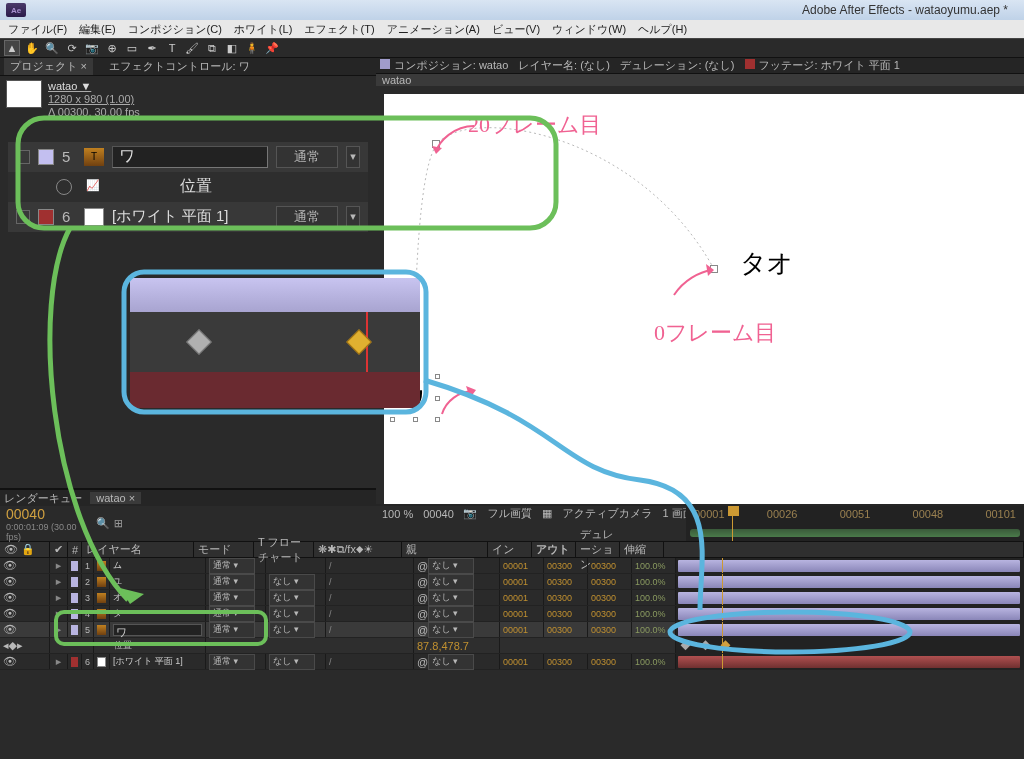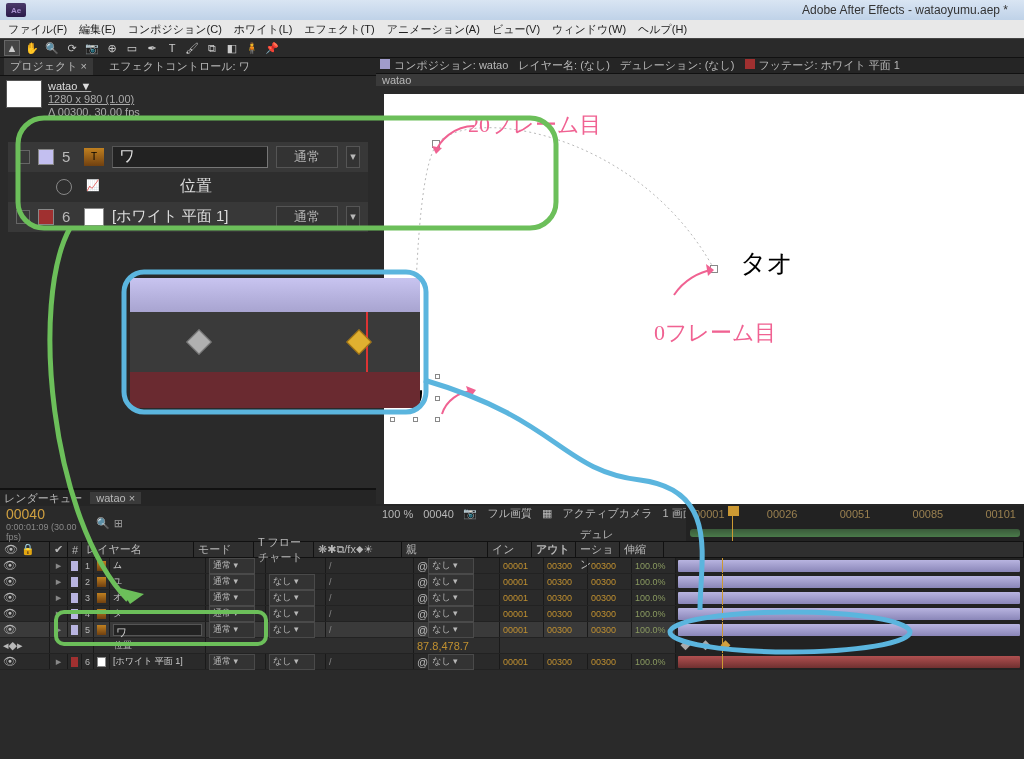--- a/index.html
+++ b/index.html
@@ -269,21 +269,21 @@
         <span>🔍</span>
         <span>⊞</span>
         <span style="flex:1;"></span>
       </div>
     </div>
     <div class="tl-ruler">
       <div class="ruler-labels">
         <span>00001</span>
         <span>00026</span>
         <span>00051</span>
-        <span>00085</span>
+        <span>00048</span>
         <span>00101</span>
       </div>
       <div class="ruler-bar"></div>
       <div class="time-indicator" style="left:46px;">
           <div class="head"></div>
         </div>
     </div>
   </div>
   <div class="tl-cols">
     <div style="width:50px;">👁 🔒</div>

